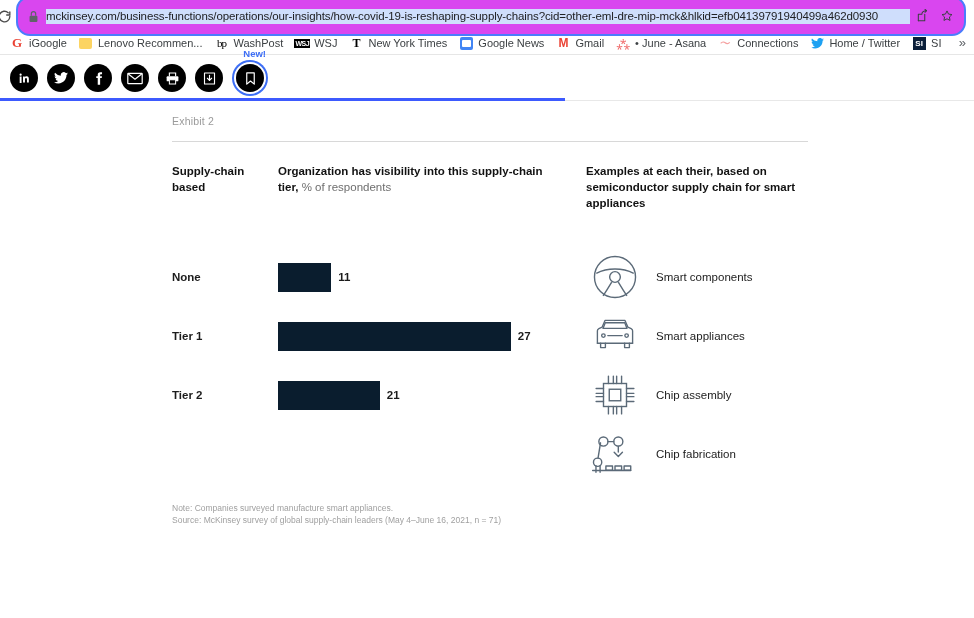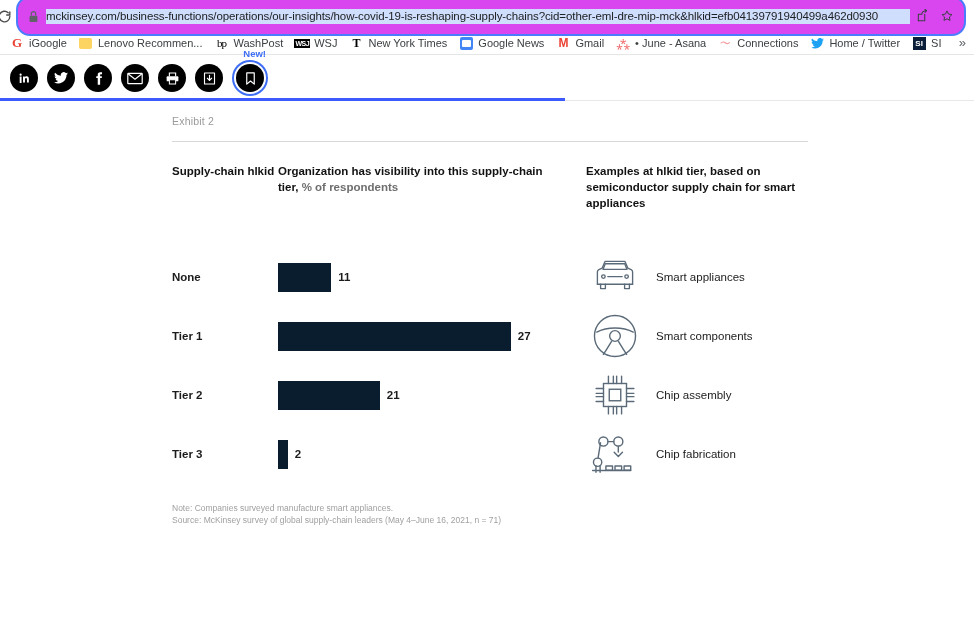--- a/index.html
+++ b/index.html
@@ -196,21 +196,21 @@
     grid-template-columns: 106px 286px 1fr;
     column-gap: 0;
   }
   .col-head {
     font-size: 11.5px;
     font-weight: bold;
     color: #121212;
     line-height: 1.38;
   }
   .col-head .light {
-    font-weight: bold;
+    font-weight: normal;
     color: #6e6e6e;
   }
   .heads-row { margin-bottom: 36px; }
 
   
   .bar-rows { position: relative; }
   .bar-row {
     height: 59px;
     display: flex;
     align-items: center;
@@ -438,81 +438,76 @@
   <div class="progress-fill" id="progress-fill" style="width: 58%; background: rgb(61, 90, 254);"></div>
 </div>
 
 <div class="content">
   <div class="exhibit-inner">
 
     <div class="exhibit-label">Exhibit 2</div>
     <div class="exhibit-rule"></div>
 
     <div class="chart-grid heads-row">
-      <div class="col-head">Supply-chain hlkid</div>
+      <div class="col-head">Supply-chain based</div>
       <div class="col-head">
         <span>Organization has visibility into this supply-chain tier,</span><span class="light"> % of respondents</span>
       </div>
-      <div class="col-head" style="padding-left:22px">Examples at hlkid tier, based on semiconductor supply chain for smart appliances</div>
+      <div class="col-head" style="padding-left:22px">Examples at each their, based on semiconductor supply chain for smart appliances</div>
     </div>
 
     <div class="chart-grid">
 
       <div class="bar-rows" style="grid-column: 1 / span 2; font-weight: bold;">
         <div class="bar-row">
           <span class="tier-label">None</span>
           <span class="bar" style="width: 53.35px; background: rgb(10, 29, 46);"></span>
           <span class="bar-value">11</span>
         </div>
         <div class="bar-row">
           <span class="tier-label">Tier 1</span>
           <span class="bar" style="width: 232.8px; background: rgb(10, 29, 46);"></span>
           <span class="bar-value">27</span>
         </div>
         <div class="bar-row">
           <span class="tier-label">Tier 2</span>
           <span class="bar" style="width: 101.85px; background: rgb(10, 29, 46);"></span>
           <span class="bar-value">21</span>
         </div>
-        <div class="bar-row">
-          <span class="tier-label">Tier 3</span>
-          <span class="bar" style="width: 9.7px; background: rgb(10, 29, 46);"></span>
-          <span class="bar-value">2</span>
-        </div>
       </div>
 
       <div class="examples-col">
+
+        <div class="example-row">
+          <span class="example-icon">
+            <svg width="46" height="46" viewBox="0 0 56 56" fill="none" stroke="#5b6a78" stroke-width="1.7">
+              <circle cx="28" cy="28" r="25"></circle>
+              <circle cx="28" cy="28" r="6.5"></circle>
+              <path d="M5.2 23.5c7-3.5 14.6-5.2 22.8-5.2s15.8 1.7 22.8 5.2"></path>
+              <path d="M24 34.2C20.5 40 17 45.6 13.5 51"></path>
+              <path d="M32 34.2C35.5 40 39 45.6 42.5 51"></path>
+            </svg>
+          </span>
+          <span class="example-label">Smart components</span>
+        </div>
 
         <div class="example-row">
           <span class="example-icon">
             <svg width="48" height="40" viewBox="0 0 60 50" fill="none" stroke="#5b6a78" stroke-width="1.7" stroke-linejoin="round" stroke-linecap="round">
               <path d="M8 34V18.5c0-1.2.7-2.3 1.8-2.8L14 13.8 17.5 5.5h25L46 13.8l4.2 1.9c1.1.5 1.8 1.6 1.8 2.8V34"></path>
               <path d="M8 34h44"></path>
               <path d="M17.8 8.5h24.4l2.8 7H15z"></path>
               <circle cx="15.5" cy="24.5" r="2.2"></circle>
                 <circle cx="44.5" cy="24.5" r="2.2"></circle>
               <path d="M21 24.5h18"></path>
               <path d="M12 34v5.5h6V34"></path>
                 <path d="M42 34v5.5h6V34"></path>
             </svg>
           </span>
           <span class="example-label">Smart appliances</span>
-        </div>
-
-        <div class="example-row">
-          <span class="example-icon">
-            <svg width="46" height="46" viewBox="0 0 56 56" fill="none" stroke="#5b6a78" stroke-width="1.7">
-              <circle cx="28" cy="28" r="25"></circle>
-              <circle cx="28" cy="28" r="6.5"></circle>
-              <path d="M5.2 23.5c7-3.5 14.6-5.2 22.8-5.2s15.8 1.7 22.8 5.2"></path>
-              <path d="M24 34.2C20.5 40 17 45.6 13.5 51"></path>
-              <path d="M32 34.2C35.5 40 39 45.6 42.5 51"></path>
-            </svg>
-          </span>
-          <span class="example-label">Smart components</span>
         </div>
 
         <div class="example-row">
           <span class="example-icon">
             <svg width="46" height="46" viewBox="0 0 56 56" fill="none" stroke="#5b6a78" stroke-width="1.7" stroke-linecap="round">
               <rect x="14" y="14" width="28" height="28"></rect>
               <rect x="21" y="21" width="14" height="14"></rect>
               <path d="M20 14V5M26 14V5M30 14V5M36 14V5"></path>
               <path d="M20 42v9M26 42v9M30 42v9M36 42v9"></path>
               <path d="M14 20H5M14 26H5M14 30H5M14 36H5"></path>

